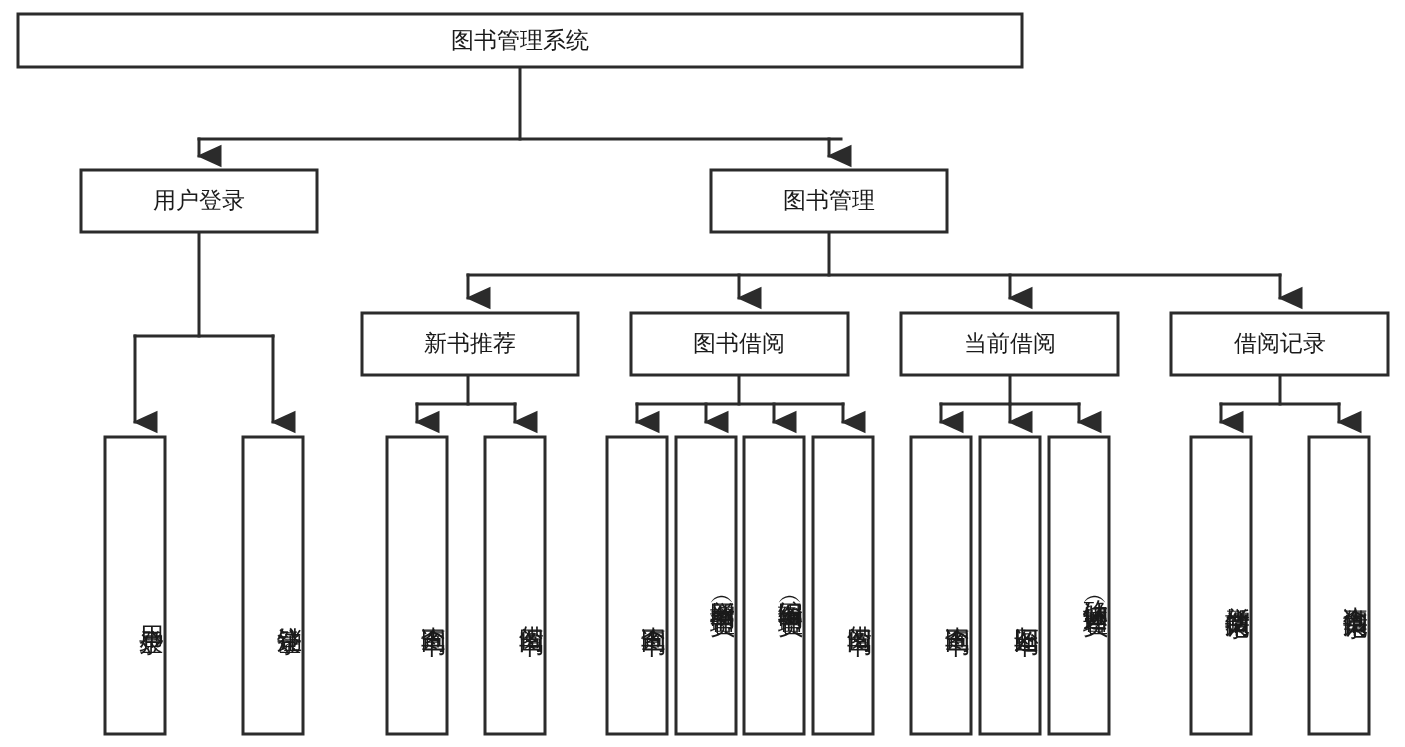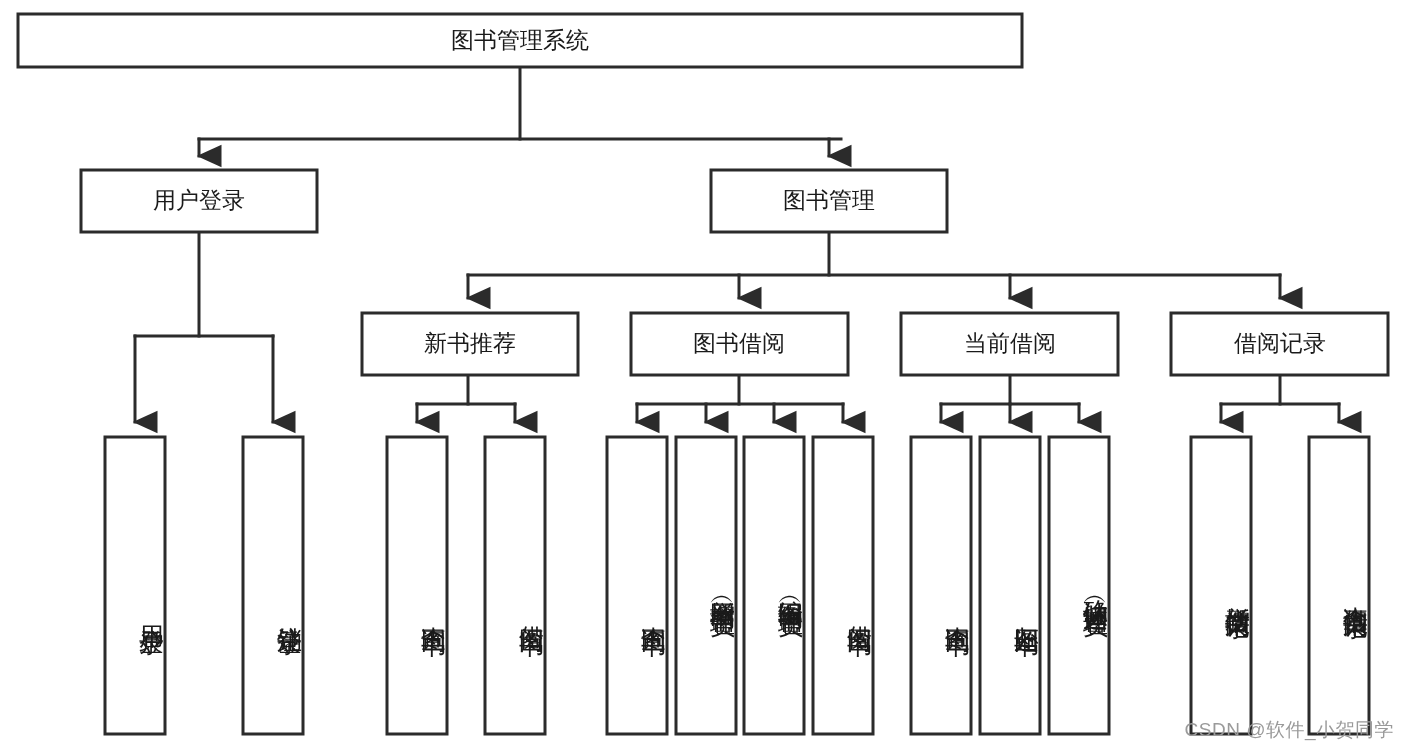--- a/index.html
+++ b/index.html
@@ -195,15 +195,14 @@
   <div class="node-label-v" style="left:607px; top:495px; width:60px; height:230px;">查询图书</div>
   <div class="node-label-v" style="left:676px; top:446px; width:60px; height:285px;">新增图书（管理员）</div>
   <div class="node-label-v" style="left:744px; top:446px; width:60px; height:285px;">编辑图书（管理员）</div>
   <div class="node-label-v" style="left:813px; top:495px; width:60px; height:230px;">借阅图书</div>
   <div class="node-label-v" style="left:911px; top:495px; width:60px; height:230px;">查询图书</div>
   <div class="node-label-v" style="left:980px; top:495px; width:60px; height:230px;">归还图书</div>
   <div class="node-label-v" style="left:1049px; top:446px; width:60px; height:285px;">确认归还（管理员）</div>
   <div class="node-label-v" style="left:1191px; top:464px; width:60px; height:255px;">新增借阅记录</div>
   <div class="node-label-v" style="left:1309px; top:464px; width:60px; height:255px;">查询借阅记录</div>
 
-  <div class="watermark">CSDN @软件_小贺同学</div>
 
 </div>
 
 </body></html>

